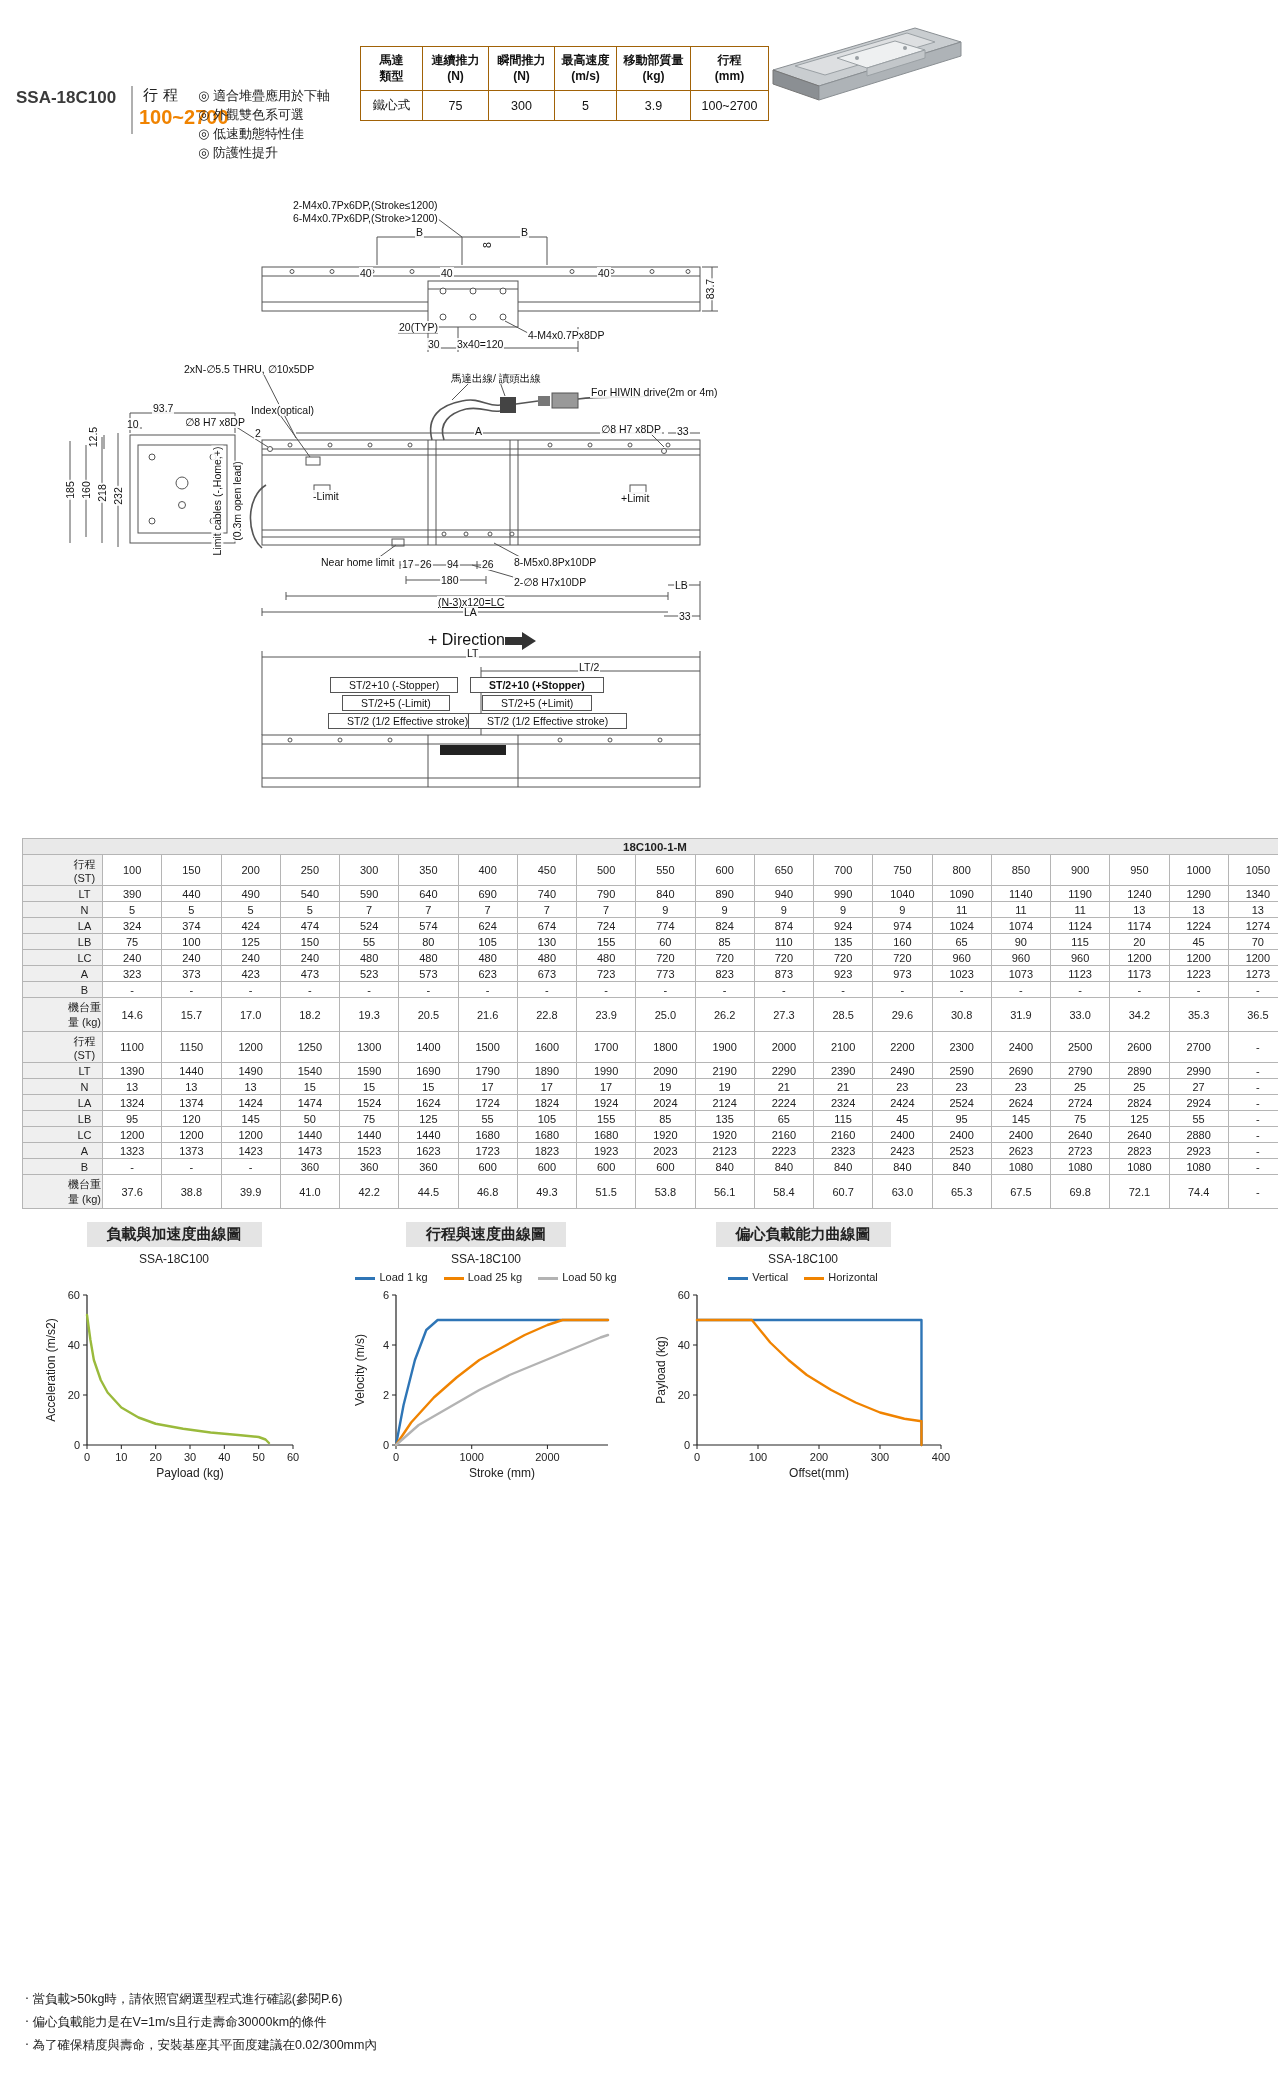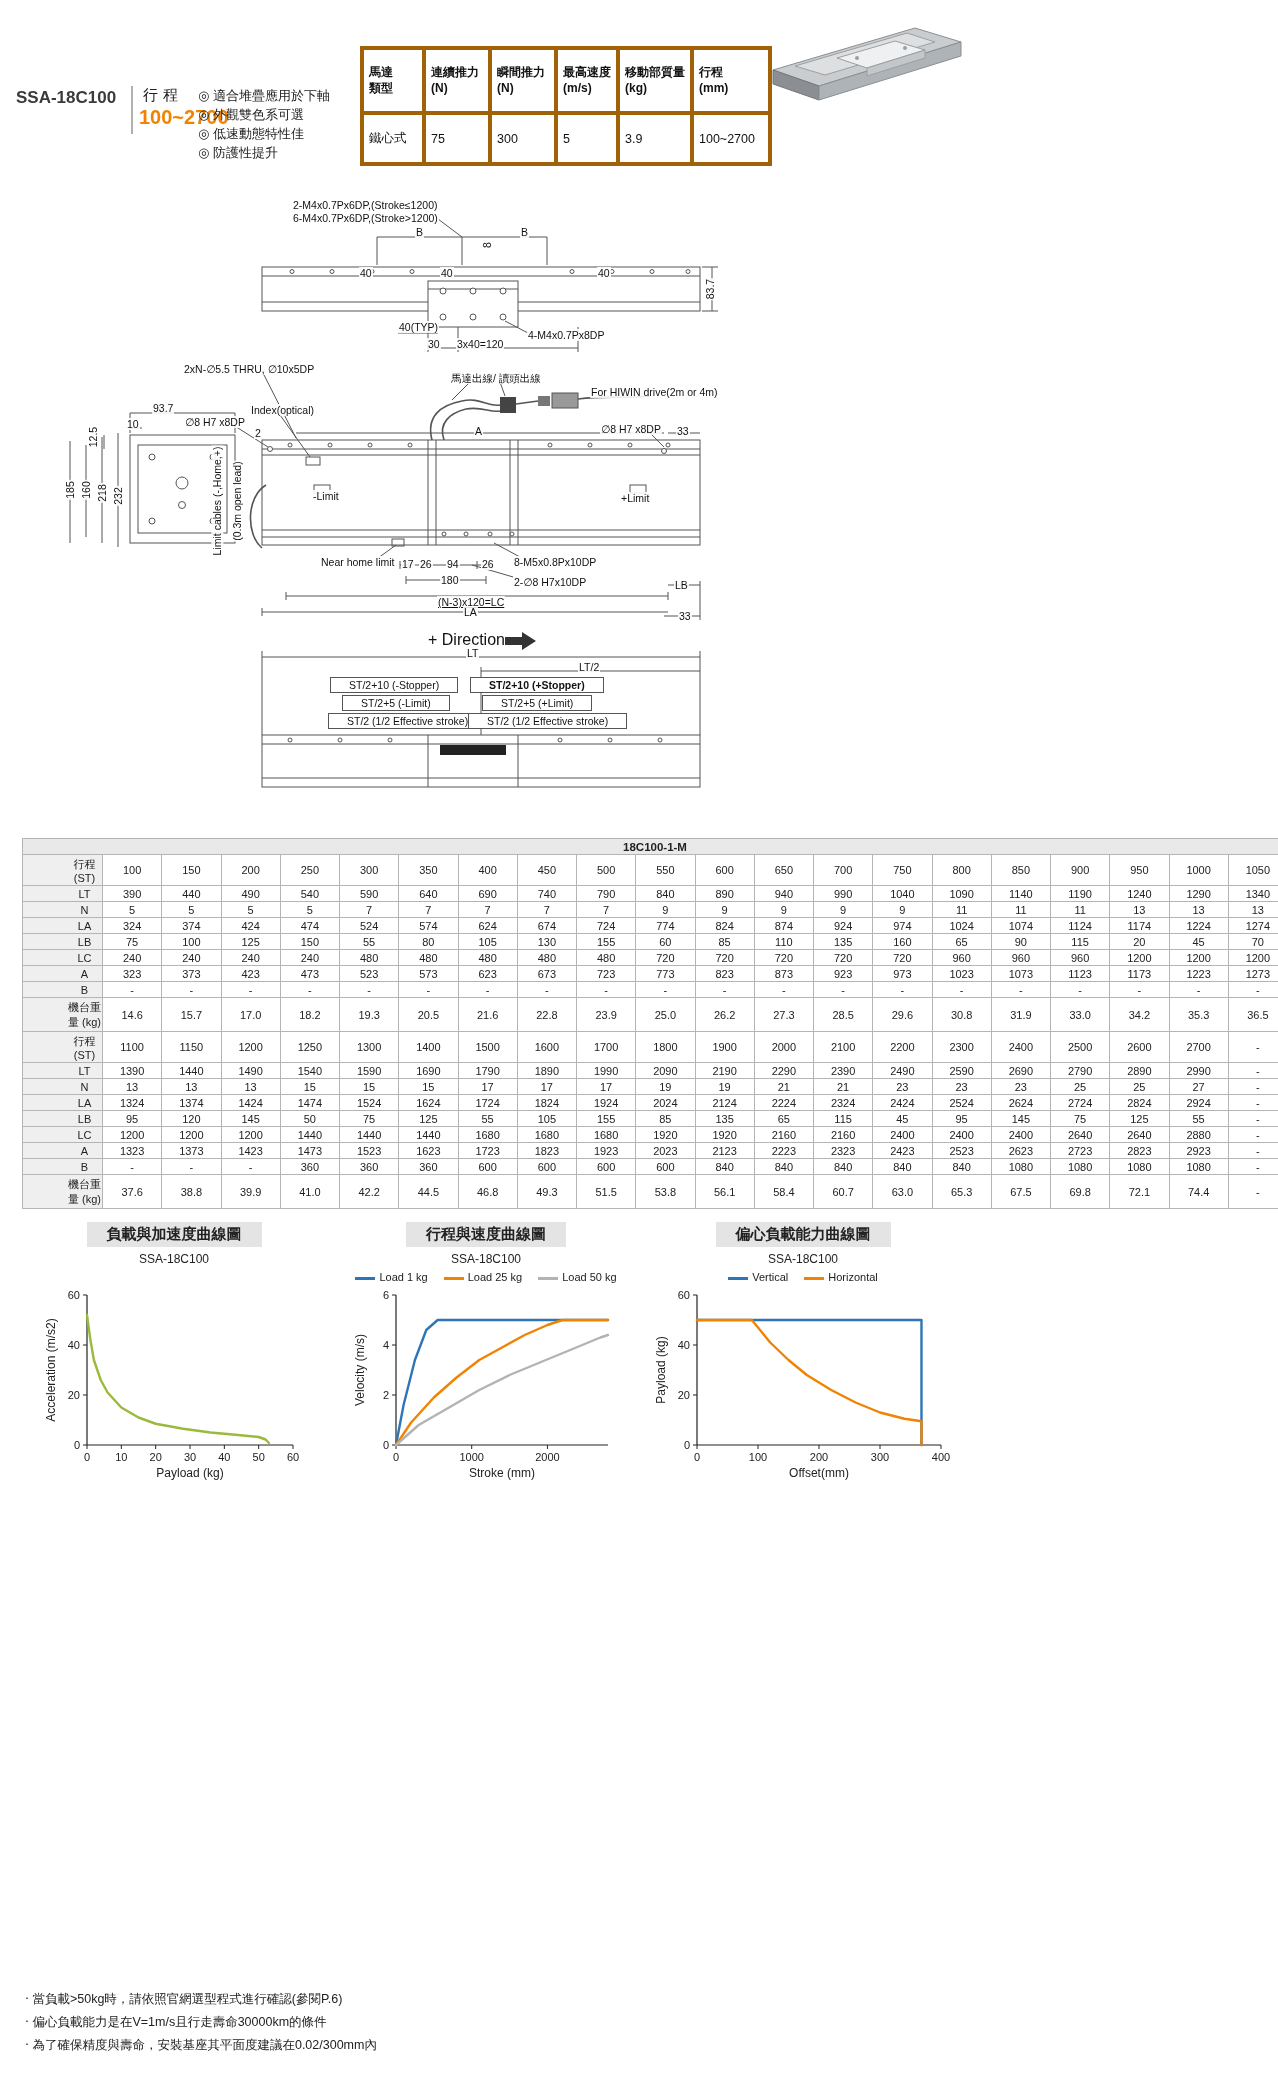--- a/index.html
+++ b/index.html
@@ -7,21 +7,21 @@
 .page{position:relative;width:1278px;height:2085px;background:#fff;color:#111;overflow:hidden;}
 .abs{position:absolute;}
 .title{font-size:29px;font-weight:bold;letter-spacing:1px;color:#1a1a1a;}
 .title-red{color:#e8380d;}
 .model{font-size:17px;font-weight:bold;color:#3a3a3a;}
 .stroke-label{font-size:15px;letter-spacing:5px;color:#222;}
 .stroke-range{font-size:20px;font-weight:bold;color:#f08300;}
 .features{font-size:13px;line-height:19px;color:#222;}
 
 .spec{position:absolute;left:360px;top:46px;border-collapse:collapse;background:#fff;}
-.spec th,.spec td{border:4px solid #a16207;text-align:left;padding:15px 5px;}
+.spec th,.spec td{border:1px solid #a16207;text-align:center;padding:6px 5px;}
 .spec th{font-size:12px;font-weight:bold;line-height:1.3;}
 .spec td{font-size:12.5px;height:22px;}
 
 .drawings{position:absolute;left:0;top:185px;width:975px;height:652px;}
 .drawings svg{position:absolute;left:0;top:0;}
 .lbl{position:absolute;font-size:10.5px;line-height:1.15;color:#111;white-space:nowrap;background:rgba(255,255,255,.88);padding:0 1px;}
 .rot{transform:rotate(-90deg);transform-origin:center;}
 .dimbox{position:absolute;border:1px solid #555;background:#fff;font-size:10.5px;padding:1px 18px;white-space:nowrap;color:#111;}
 .dir-lbl{position:absolute;font-size:16px;color:#111;white-space:nowrap;background:#fff;}
 
@@ -270,21 +270,21 @@
 
     <span class="lbl" style="left:292px;top:14px;">2-M4x0.7Px6DP,(Stroke≤1200)</span>
     <span class="lbl" style="left:292px;top:27px;">6-M4x0.7Px6DP,(Stroke&gt;1200)</span>
     <span class="lbl" style="left:415px;top:41px;">B</span>
     <span class="lbl" style="left:520px;top:41px;">B</span>
     <span class="lbl" style="left:359px;top:82px;">40</span>
     <span class="lbl" style="left:440px;top:82px;">40</span>
     <span class="lbl" style="left:597px;top:82px;">40</span>
     <span class="lbl rot" style="left:483px;top:54px;">8</span>
     <span class="lbl rot" style="left:699px;top:98px;">83.7</span>
-    <span class="lbl" style="left:398px;top:136px;">40(TYP)</span>
+    <span class="lbl" style="left:398px;top:136px;">20(TYP)</span>
     <span class="lbl" style="left:427px;top:153px;">30</span>
     <span class="lbl" style="left:456px;top:153px;">3x40=120</span>
     <span class="lbl" style="left:527px;top:144px;">4-M4x0.7Px8DP</span>
 
     <span class="lbl" style="left:183px;top:178px;">2xN-∅5.5 THRU, ∅10x5DP</span>
     <span class="lbl" style="left:450px;top:187px;">馬達出線/ 讀頭出線</span>
     <span class="lbl" style="left:590px;top:201px;">For HIWIN drive(2m or 4m)</span>
     <span class="lbl" style="left:250px;top:219px;">Index(optical)</span>
     <span class="lbl" style="left:184px;top:231px;">∅8 H7 x8DP</span>
     <span class="lbl" style="left:600px;top:238px;">∅8 H7 x8DP</span>

